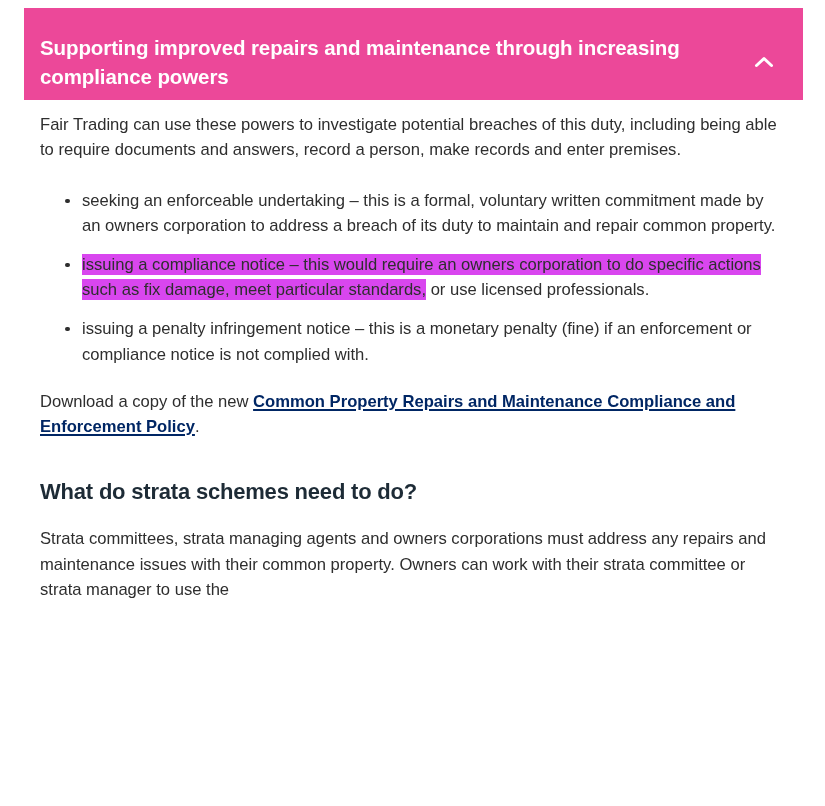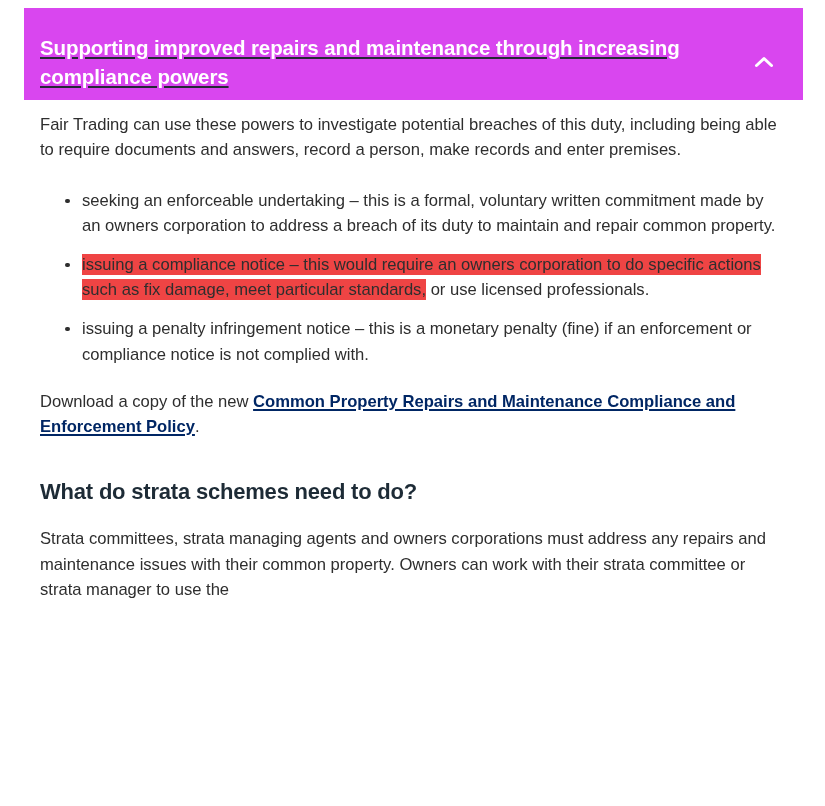--- a/index.html
+++ b/index.html
@@ -22,28 +22,27 @@
     background: #ffffff;
   }
 
   
   .accordion-header {
     position: absolute;
     left: 24px;
     top: 8px;
     width: 779px;
     height: 92px;
-    background: #d946ef;
+    background: #ec4899;
     box-sizing: border-box;
     padding: 32px 18px 16px 16px;
     display: flex;
     align-items: center;
     justify-content: space-between;
     cursor: pointer;
-    text-decoration: underline;
   }
   .accordion-title {
     color: #ffffff;
     font-size: 20.5px;
     font-weight: bold;
     line-height: 1.42;
     letter-spacing: -0.1px;
     max-width: 660px;
   }
   .chevron {
@@ -105,21 +104,21 @@
     position: absolute;
     left: -17px;
     top: 11px;
     width: 4.5px;
     height: 4.5px;
     border-radius: 50%;
     background: #2e2e2e;
   }
 
   mark.hl {
-    background: #ef4444;
+    background: #d946ef;
     color: #2e2e2e;
     padding: 1px 0;
     box-decoration-break: clone;
     -webkit-box-decoration-break: clone;
   }
 
   h2.section-heading {
     font-size: 22px;
     font-weight: bold;
     color: #1d2b36;

